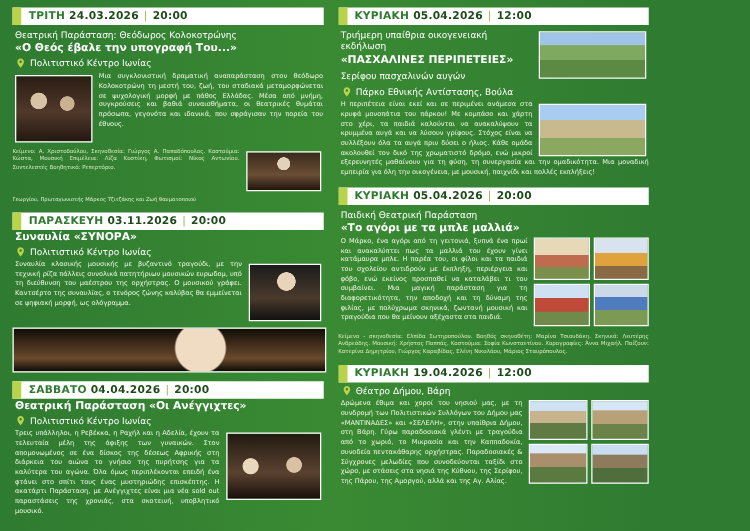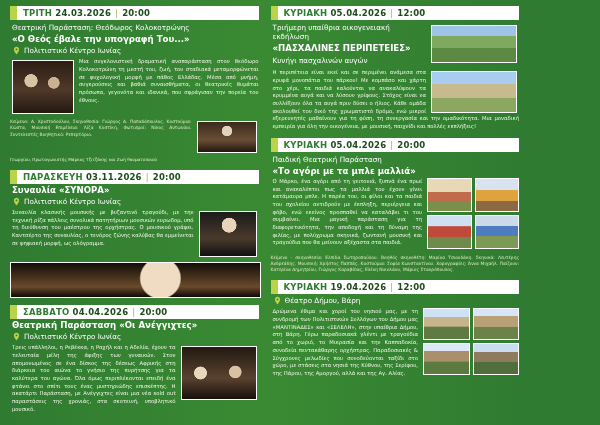--- a/index.html
+++ b/index.html
@@ -281,21 +281,29 @@
         <span class="dnum">05.04.2026</span>
         <span class="sep">|</span>
         <span class="time">12:00</span>
       </div>
       <div class="clearfix">
         <div class="photo wrap-right fill-outdoor1" style="width:84px;height:36px;">
             <span class="ph-inner"></span>
           </div>
         <div class="title-line">Τριήμερη υπαίθρια οικογενειακή εκδήλωση</div>
         <div class="title-main">«ΠΑΣΧΑΛΙΝΕΣ ΠΕΡΙΠΕΤΕΙΕΣ»</div>
-        <div class="title-line">Κυνήγι πασχαλινών αυγών</div>
+        <div class="title-line">Σερίφου πασχαλινών αυγών</div>
+      </div>
+      <div class="venue">
+        <span class="pin">
+          <svg viewBox="0 0 24 24" width="9" height="9">
+              <path d="M12 2C8.1 2 5 5.1 5 9c0 5.2 7 13 7 13s7-7.8 7-13c0-3.9-3.1-7-7-7zm0 9.5A2.5 2.5 0 1 1 12 6.5a2.5 2.5 0 0 1 0 5z" fill="#b9d34a"></path>
+            </svg>
+        </span>
+        <span>Πάρκο Εθνικής Αντίστασης, Βούλα</span>
       </div>
       <div class="clearfix">
         <div class="photo wrap-right fill-outdoor2" style="width:84px;height:40px;">
             <span class="ph-inner"></span>
           </div>
         <div class="body-text">Η περιπέτεια είναι εκεί και σε περιμένει ανάμεσα στα κρυφά μονοπάτια του πάρκου! Με κομπάσο και χάρτη στο χέρι, τα παιδιά καλούνται να ανακαλύψουν τα κρυμμένα αυγά και να λύσουν γρίφους. Στόχος είναι να συλλέξουν όλα τα αυγά πριν δύσει ο ήλιος. Κάθε ομάδα ακολουθεί τον δικό της χρωματιστό δρόμο, ενώ μικροί εξερευνητές μαθαίνουν για τη φύση, τη συνεργασία και την ομαδικότητα. Μια μοναδική εμπειρία για όλη την οικογένεια, με μουσική, παιχνίδι και πολλές εκπλήξεις!</div>
       </div>
     </div>
 
     <div class="block">

